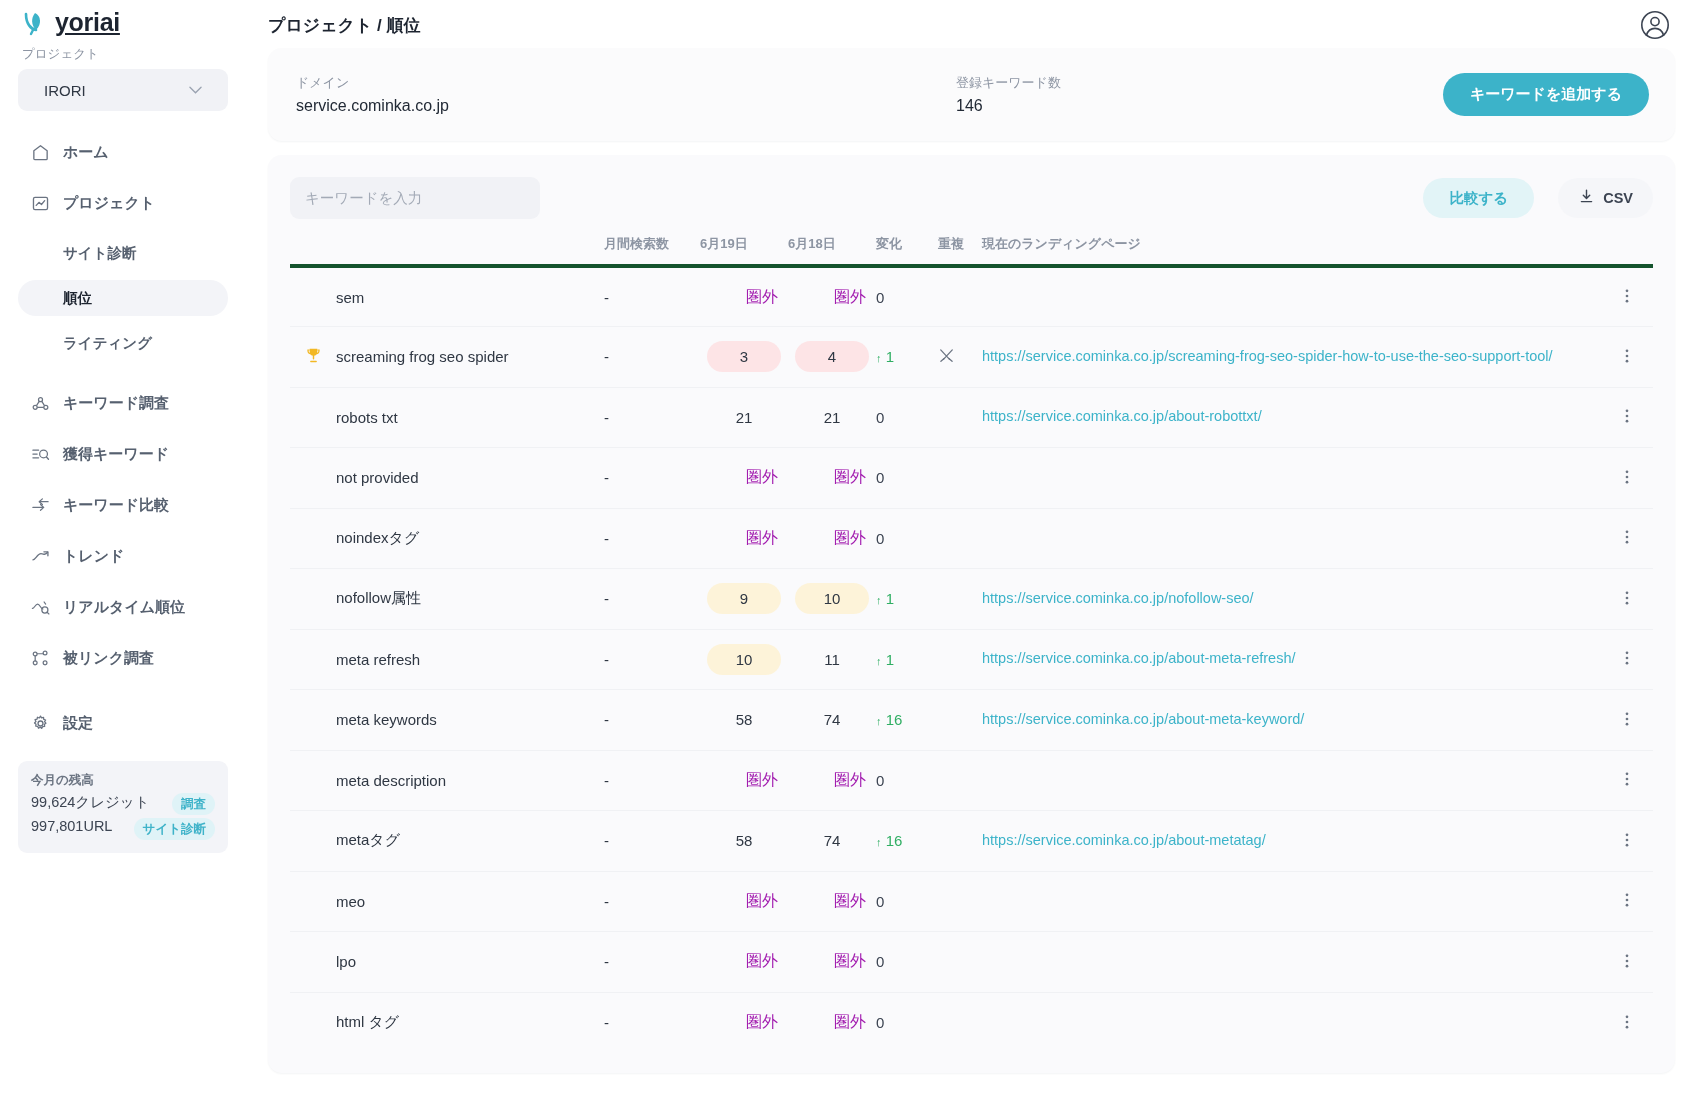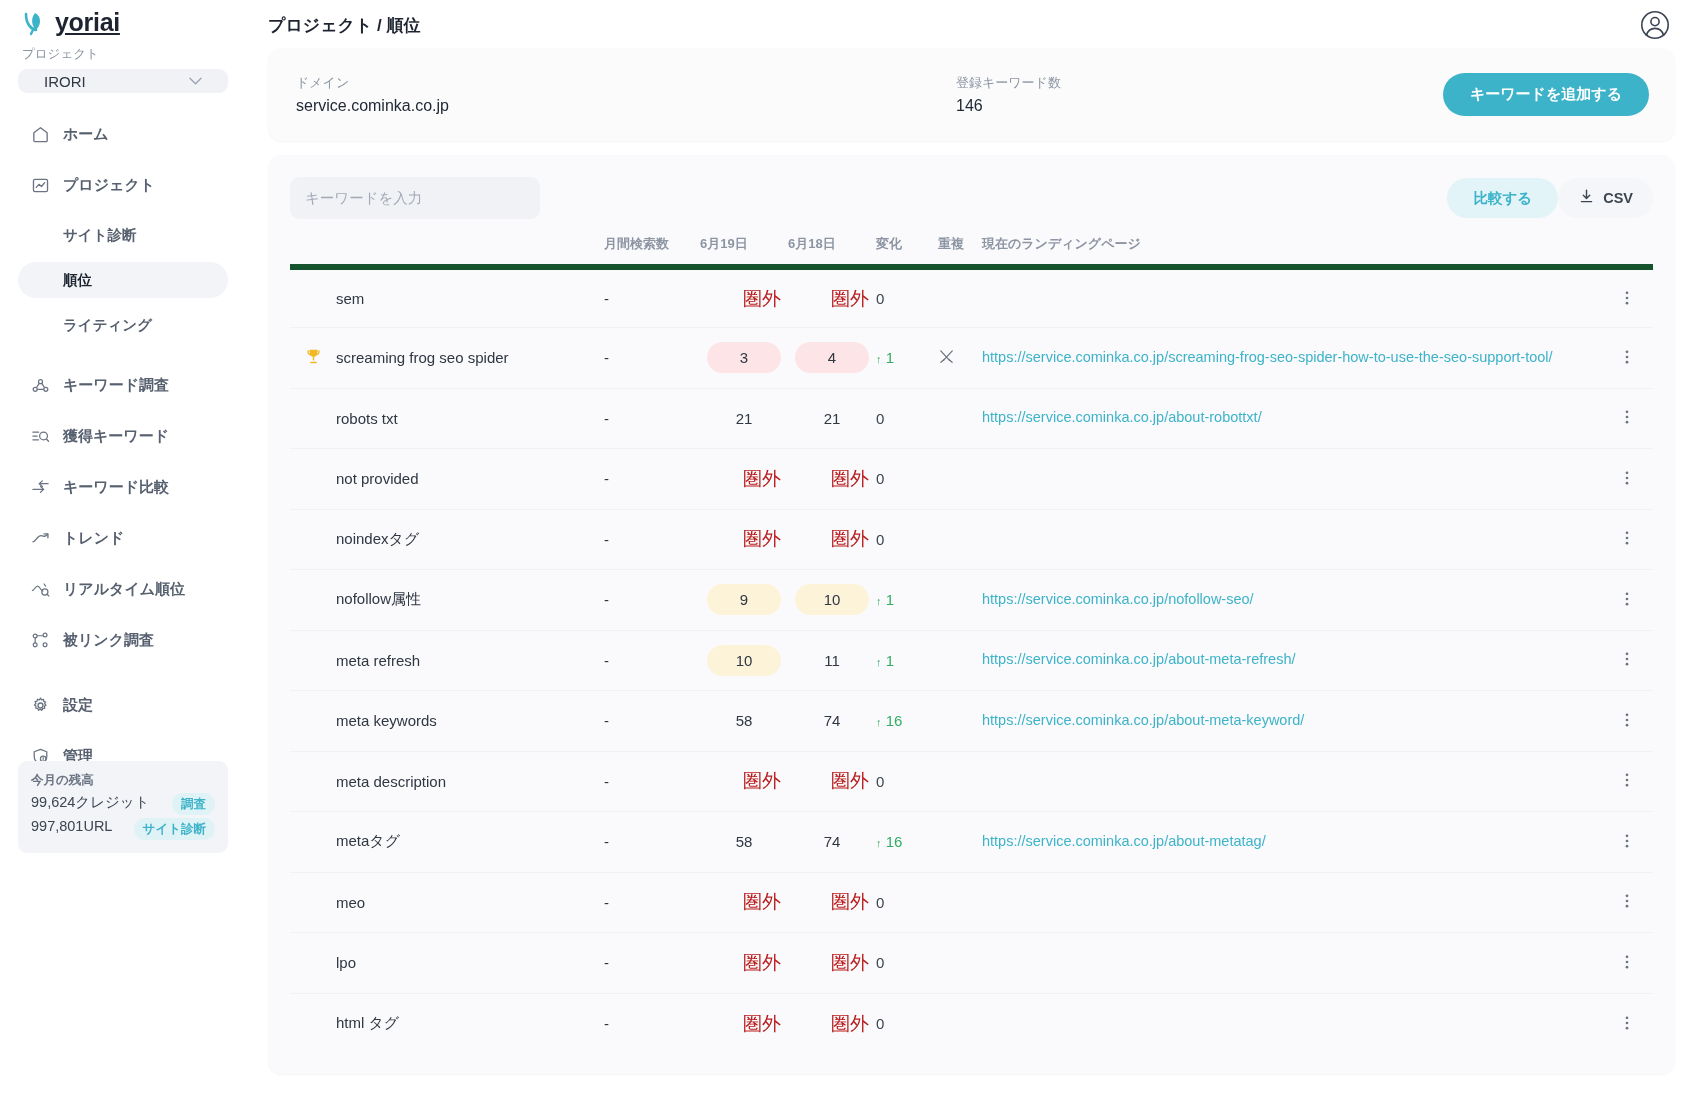--- a/index.html
+++ b/index.html
@@ -16,21 +16,21 @@
   .sidebar {
     width: 246px; flex: 0 0 246px; height: 1103px;
     background: #ffffff; position: relative;
     padding: 0 18px;
   }
   .logo-row { display:flex; align-items:center; gap:7px; padding: 9px 0 2px 4px; height:38px;}
   .logo-mark { width: 26px; height: 26px; flex:0 0 26px; }
   .logo-text { font-size: 25px; font-weight: 700; color:#1d2430; letter-spacing:-0.3px;text-decoration:underline; }
   .proj-label { font-size: 12.5px; color:#8d95a3; padding: 8px 0 6px 4px; }
   .proj-select {
-    height: 24px; background:#f1f2f6; border-radius: 9px;
+    height: 42px; background:#f1f2f6; border-radius: 9px;
     display:flex; align-items:center; justify-content:space-between;
     padding: 0 26px; font-size: 15px; color:#2f3743; cursor:pointer;
   }
   .chev { color:#9aa2b0; font-size: 12px; line-height:1; }
 
   .nav { margin-top: 22px; }
   .nav-item {
     display:flex; align-items:center; gap:13px;
     height: 38px; padding: 0 12px; border-radius: 19px;
     color:#56606f; font-size:15px; font-weight:600; cursor:pointer;
@@ -90,37 +90,37 @@
   }
 
   .table-card { padding: 20px 22px 20px 22px; min-height: 855px; }
   .table-tools { display:flex; align-items:center; height: 46px; margin-bottom: 10px; }
   .search-input {
     width: 250px; height: 42px; border:none; border-radius: 9px;
     background:#f1f2f6; padding: 0 15px; font-size: 14.5px; color:#3c4452;
     font-family: "Liberation Sans", sans-serif; outline:none;
   }
   .search-input::placeholder { color:#a3aab6; }
-  .tools-right { margin-left:auto; display:flex; align-items:center; gap:0; }
+  .tools-right { margin-left:auto; display:flex; align-items:center; gap:24px; }
   .btn-compare {
     background:#e2f4f7; color:#3cb3c9; border:none; border-radius:20px;
     height: 40px; padding: 0 26px; font-size:14.5px; font-weight:700; cursor:pointer;
     font-family: "Liberation Sans", sans-serif;
   }
   .btn-csv {
     background:#f5f6f9; color:#3c4452; border:none; border-radius:20px;
     height:40px; padding:0 20px; font-size:14.5px; font-weight:600; cursor:pointer;
     display:flex; align-items:center; gap:8px;
     font-family: "Liberation Sans", sans-serif;
   }
 
   table.rank { width:100%; border-collapse: collapse; table-layout: fixed; }
   table.rank th {
     font-size: 13px; color:#8d95a3; font-weight:700; text-align:left;
-    padding: 4px 0 11px 0; border-bottom: 6px solid #14532d; vertical-align:bottom;
+    padding: 4px 0 11px 0; border-bottom: 4px solid #14532d; vertical-align:bottom;
   }
   th.c-trophy { width: 46px; }
   th.c-kw     { width: 268px; }
   th.c-vol    { width: 96px; }
   th.c-d1     { width: 88px; text-align:center; color:#3cb3c9; }
   th.c-d2     { width: 88px; text-align:center; }
   th.c-chg    { width: 62px; }
   th.c-dup    { width: 44px; }
   th.c-url    { width: auto; }
   th.c-menu   { width: 52px; }
@@ -137,21 +137,21 @@
   td.c-chg { font-size:13px; }
   td.c-url { padding-right: 8px; }
 
   .rank-badge {
     display:inline-block; min-width: 74px; padding: 7px 0;
     border-radius: 16px; font-size:15px; text-align:center; color:#2f3743;
   }
   .rank-badge.red { background:#fde4e6; }
   .rank-badge.yellow { background:#fdf3d9; }
   .rank-badge.plain { background:transparent; }
-  .out { color:#b91c1c; font-size:19px;padding-left:36px; }
+  .out { color:#a21caf; font-size:16px;padding-left:36px; }
 
   .chg-up { color:#2fae63; }
   .chg-zero { color:#3c4452; }
   .arrow { font-size:11px; }
 
   .url-link { color:#3cb3c9; font-size:14.5px; text-decoration:none; word-break:break-all; line-height:1.35; display:inline-block; }
 
   .kebab { color:#6b7482; cursor:pointer; text-align:center; font-size:18px; letter-spacing:0; line-height:1; }
   .trophy { font-size:19px; color:#f2b824; text-align:center; }
   .dup-icon { color:#6b7482; }

